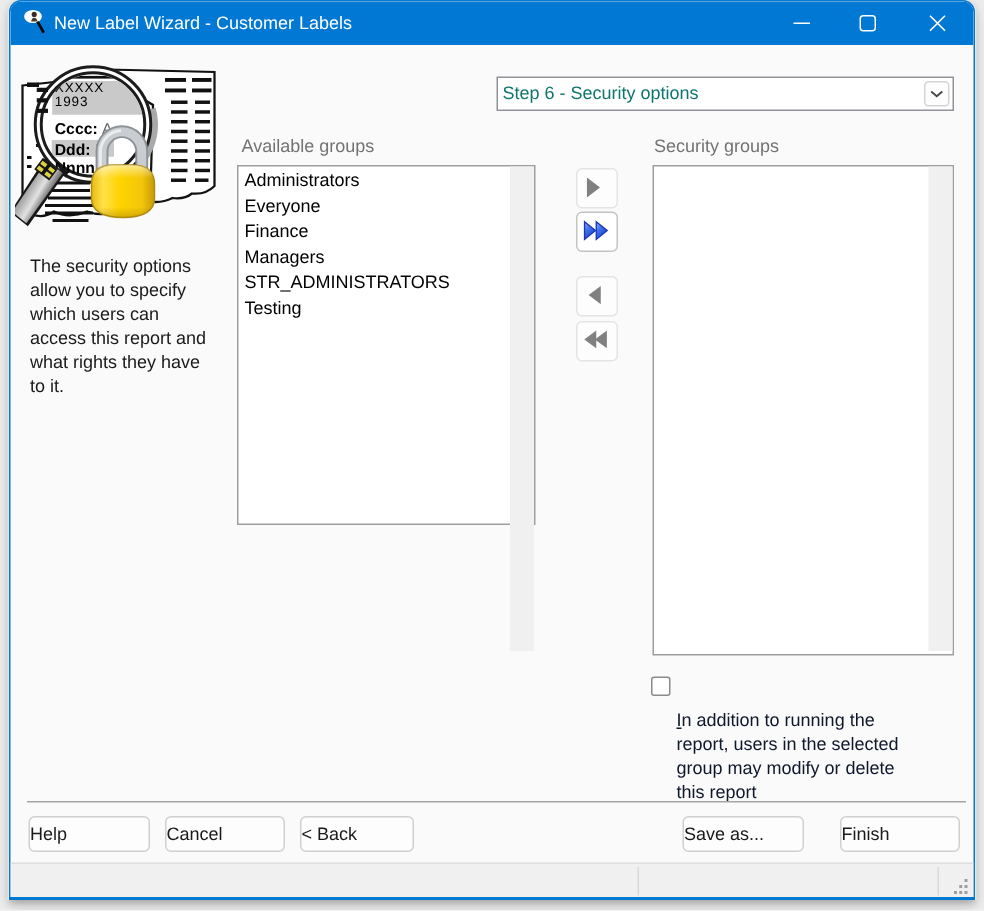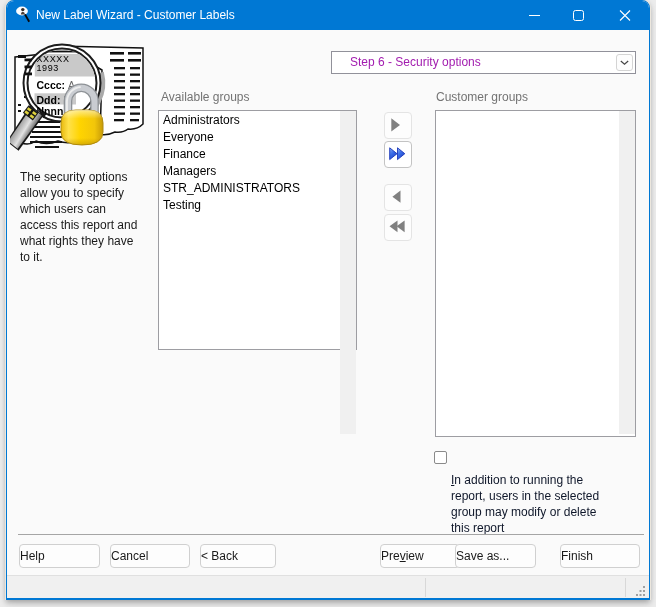--- a/index.html
+++ b/index.html
@@ -154,30 +154,30 @@
     <path d="M58,76 v-13 a13.25,13.25 0 0 1 26.5,0 v13" fill="none" stroke="#8e9296" stroke-width="8.6"></path>
     <path d="M58,76 v-13 a13.25,13.25 0 0 1 26.5,0 v13" fill="none" stroke="#c9ccd1" stroke-width="6"></path>
     <path d="M56.9,76 v-13 a14.7,14.7 0 0 1 13.8,-14" fill="none" stroke="#eceded" stroke-width="2"></path>
     <path d="M51,85 q0,-13 15,-13 h12 q15,0 15,13 v9 q0,13 -21,13 t-21,-13 z" fill="url(#lock)" stroke="#b08c10" stroke-width="1"></path>
     <path d="M51,85 q0,-13 15,-13 h12 q15,0 15,13 v9 q0,13 -21,13 t-21,-13 z" fill="url(#lockv)"></path>
   </svg>
 
   <div class="lbl" style="left:13px;top:168px;line-height:16px;color:#1a1a1a">The security options<br>allow you to specify<br>which users can<br>access this report and<br>what rights they have<br>to it.</div>
 
   <div class="abs" style="left:324px;top:50px;width:305px;height:23px;background:#fff;border:1px solid #91919a">
-    <div class="lbl" style="left:18px;top:3px;color:#a21caf">Step 6 - Security options</div>
+    <div class="lbl" style="left:3px;top:3px;color:#0f766e">Step 6 - Security options</div>
     <div class="abs" style="right:2px;top:2px;width:17px;height:17px;border:1px solid #d4d4d4;border-radius:3px;background:#fdfdfd">
       <svg width="15" height="15" viewBox="0 0 15 15">
           <path d="M3.8,6 L7.5,9.2 L11.2,6" fill="none" stroke="#454545" stroke-width="1.2"></path>
         </svg>
     </div>
   </div>
 
   <div class="lbl" style="left:154px;top:89px">Available groups</div>
-  <div class="lbl" style="left:429px;top:89px">Customer groups</div>
+  <div class="lbl" style="left:429px;top:89px">Security groups</div>
 
   <div class="listbox" style="left:151px;top:109px;width:199px;height:240px">
     <div class="sb" style="height:323px"></div>
     <div class="items">Administrators<br>Everyone<br>Finance<br>Managers<br>STR_ADMINISTRATORS<br>Testing</div>
   </div>
 
   <div class="listbox" style="left:428px;top:109px;width:201px;height:327px">
     <div class="sb" style="height:323px"></div>
   </div>
 
@@ -212,21 +212,20 @@
   </div>
 
   <div class="abs" style="left:427px;top:450px;width:13px;height:13px;background:#fff;border:1px solid #8a8a8a;border-radius:2px"></div>
   <div class="lbl" style="left:444px;top:471px;line-height:16px;color:#0f172a;width:160px"><span style="text-decoration:underline">I</span>n addition to running the report, users in the selected group may modify or delete this report</div>
 
   <div class="abs" style="left:11px;top:533px;width:626px;height:1px;background:#a5a5a5"></div>
 
   <div class="btn" style="left:12px;top:543px;width:81px">Help</div>
   <div class="btn" style="left:103px;top:543px;width:80px">Cancel</div>
   <div class="btn" style="left:193px;top:543px;width:76px">&lt; Back</div>
-  <div class="btn" style="left:373px;top:543px;width:80px">Pre<span style="text-decoration:underline">v</span>iew</div>
   <div class="btn" style="left:448px;top:543px;width:81px">Save as...</div>
   <div class="btn" style="left:553px;top:543px;width:80px">Finish</div>
 
   <div class="statusbar">
     <div class="vsep" style="left:418px"></div>
     <div class="vsep" style="left:618px"></div>
     <svg class="abs" style="right:3px;bottom:3px" width="10" height="10" viewBox="0 0 10 10">
       <g fill="#a0a0a0">
         <rect x="7" y="0" width="2" height="2"></rect>
         <rect x="7" y="4" width="2" height="2"></rect>

